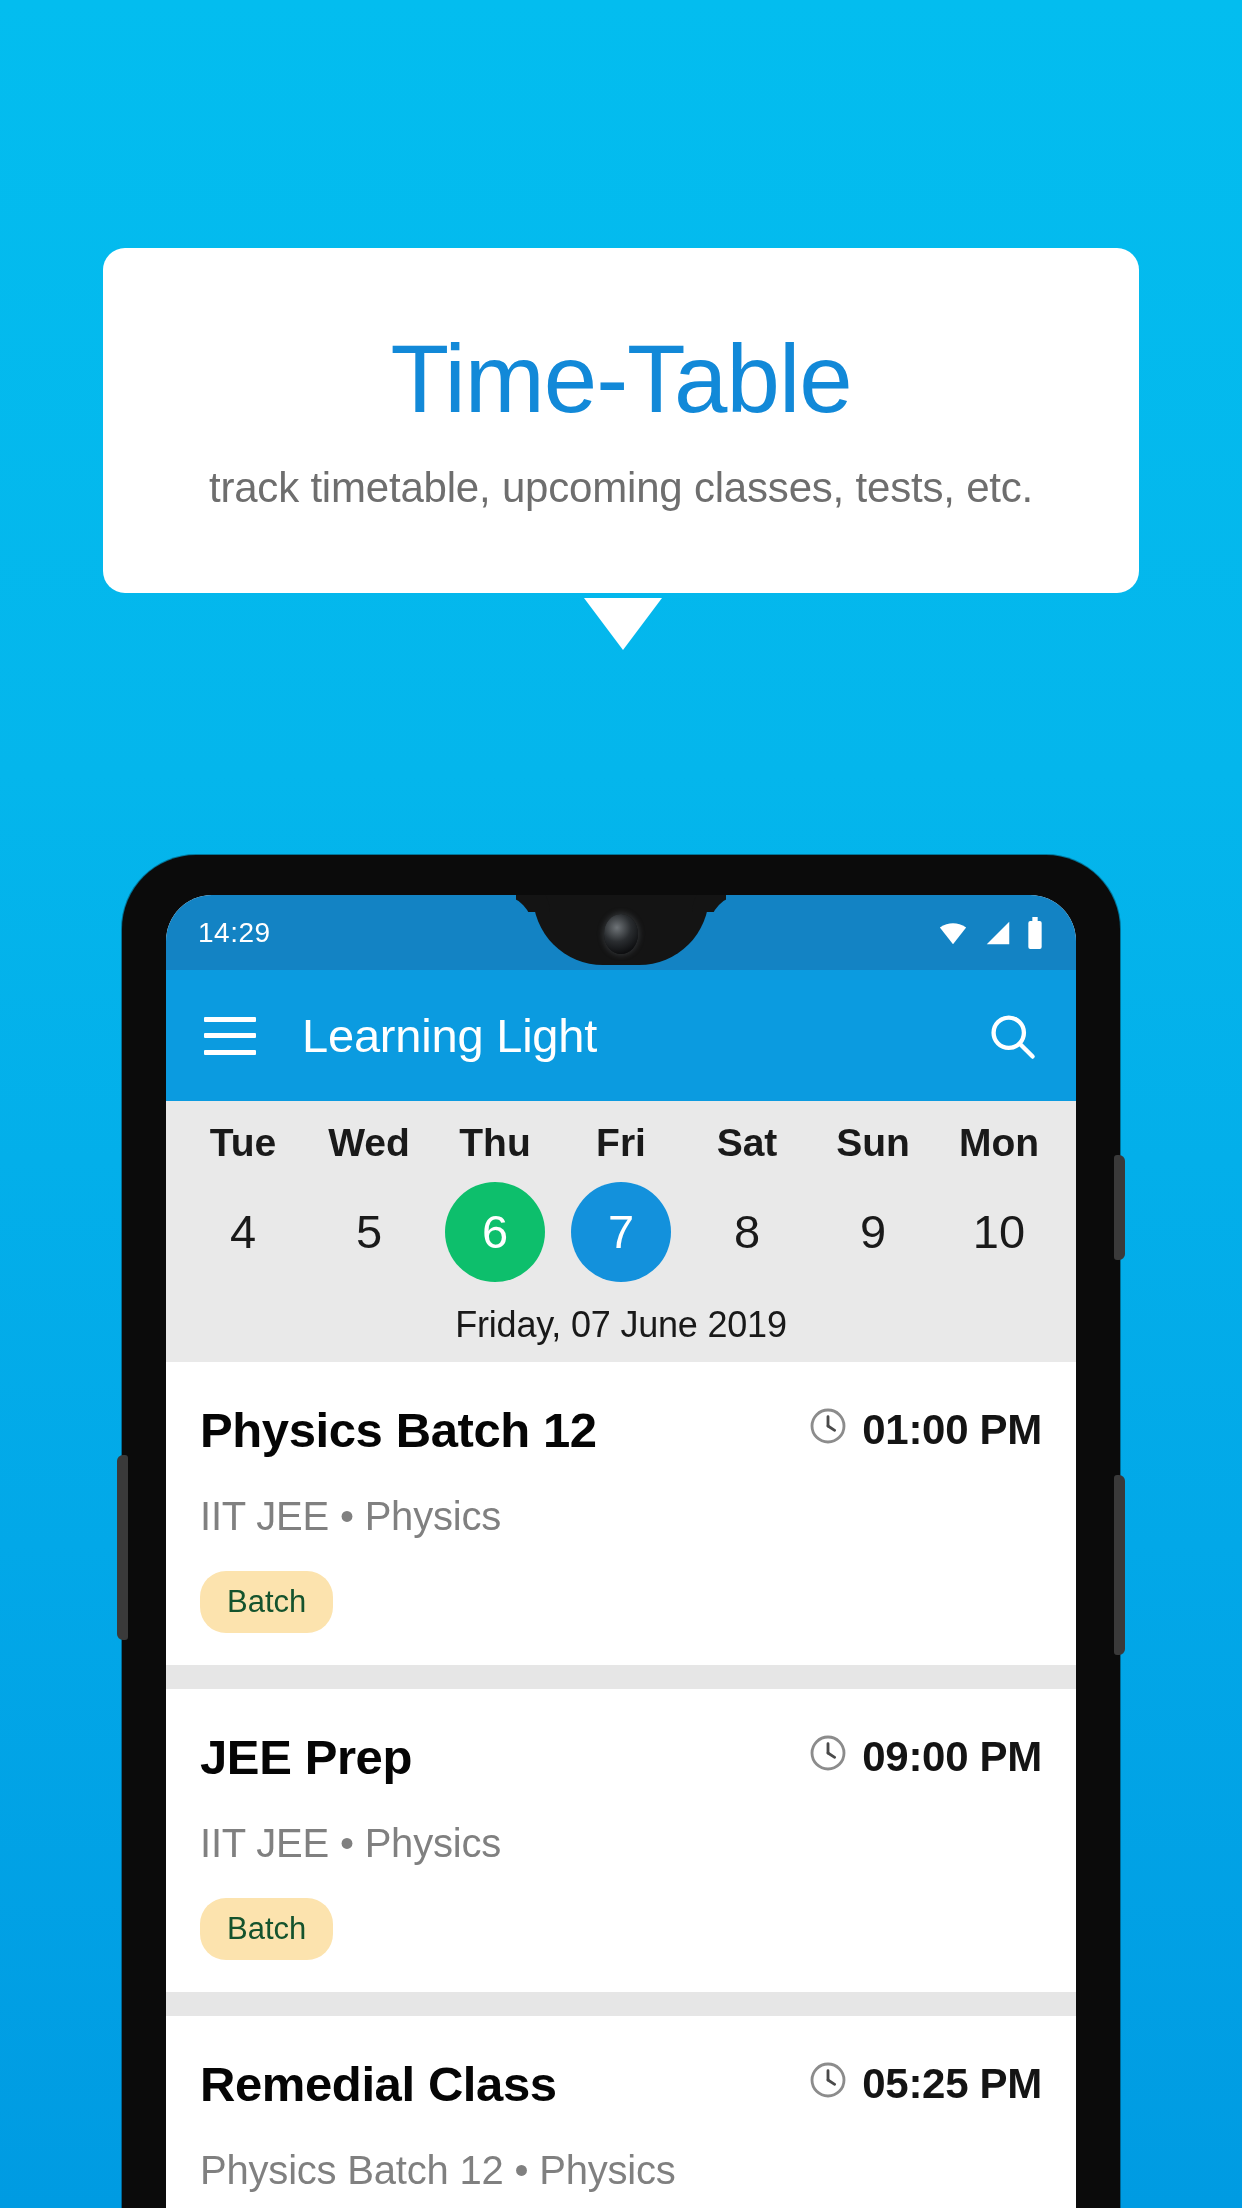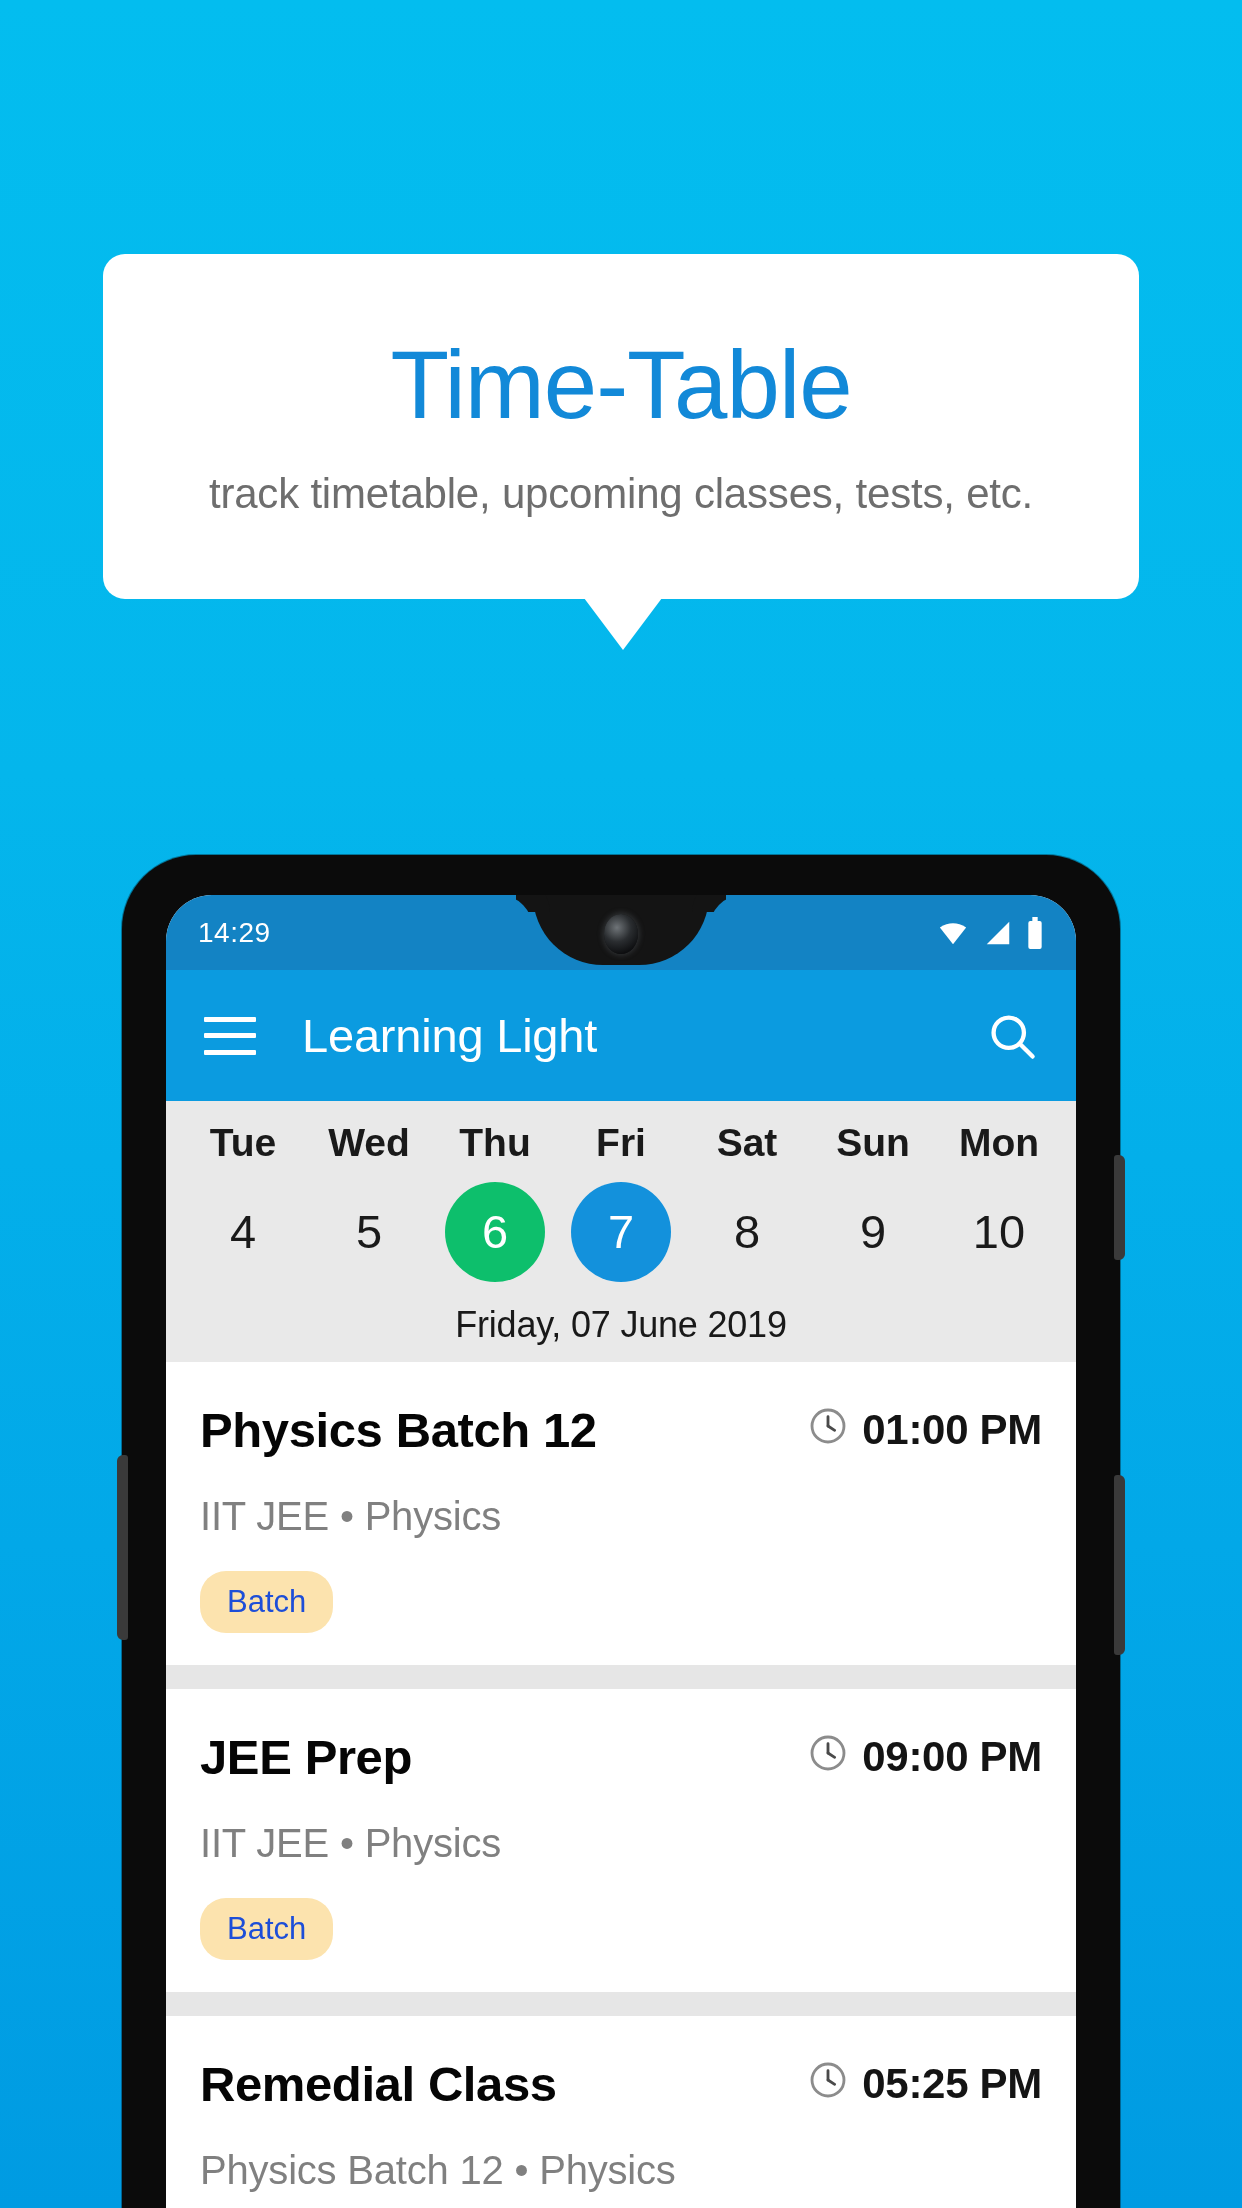--- a/index.html
+++ b/index.html
@@ -12,21 +12,21 @@
     overflow: hidden;
     font-family: "Liberation Sans", sans-serif;
     background: linear-gradient(180deg, #03BDEF 0%, #04B6EC 35%, #02A8E8 70%, #009BE2 100%);
     position: relative;
   }
 
   
   .promo-bubble {
     position: absolute;
     left: 103px;
-    top: 254px;
+    top: 248px;
     width: 1036px;
     height: 345px;
     background: #FFFFFF;
     border-radius: 22px;
     box-sizing: border-box;
     display: flex;
     flex-direction: column;
     align-items: center;
     justify-content: center;
   }
@@ -280,21 +280,21 @@
   .event-sub {
     font-size: 40px;
     color: #808080;
     margin-top: 36px;
     letter-spacing: -0.2px;
   }
   .badge {
     display: inline-block;
     margin-top: 32px;
     background: #FCE3AE;
-    color: #1d4ed8;
+    color: #14532d;
     font-size: 31px;
     padding: 13px 27px;
     border-radius: 26px;
   }
 </style>
 </head>
 <body>
 
 <div class="promo-bubble">
   <div class="promo-title">Time-Table</div>

